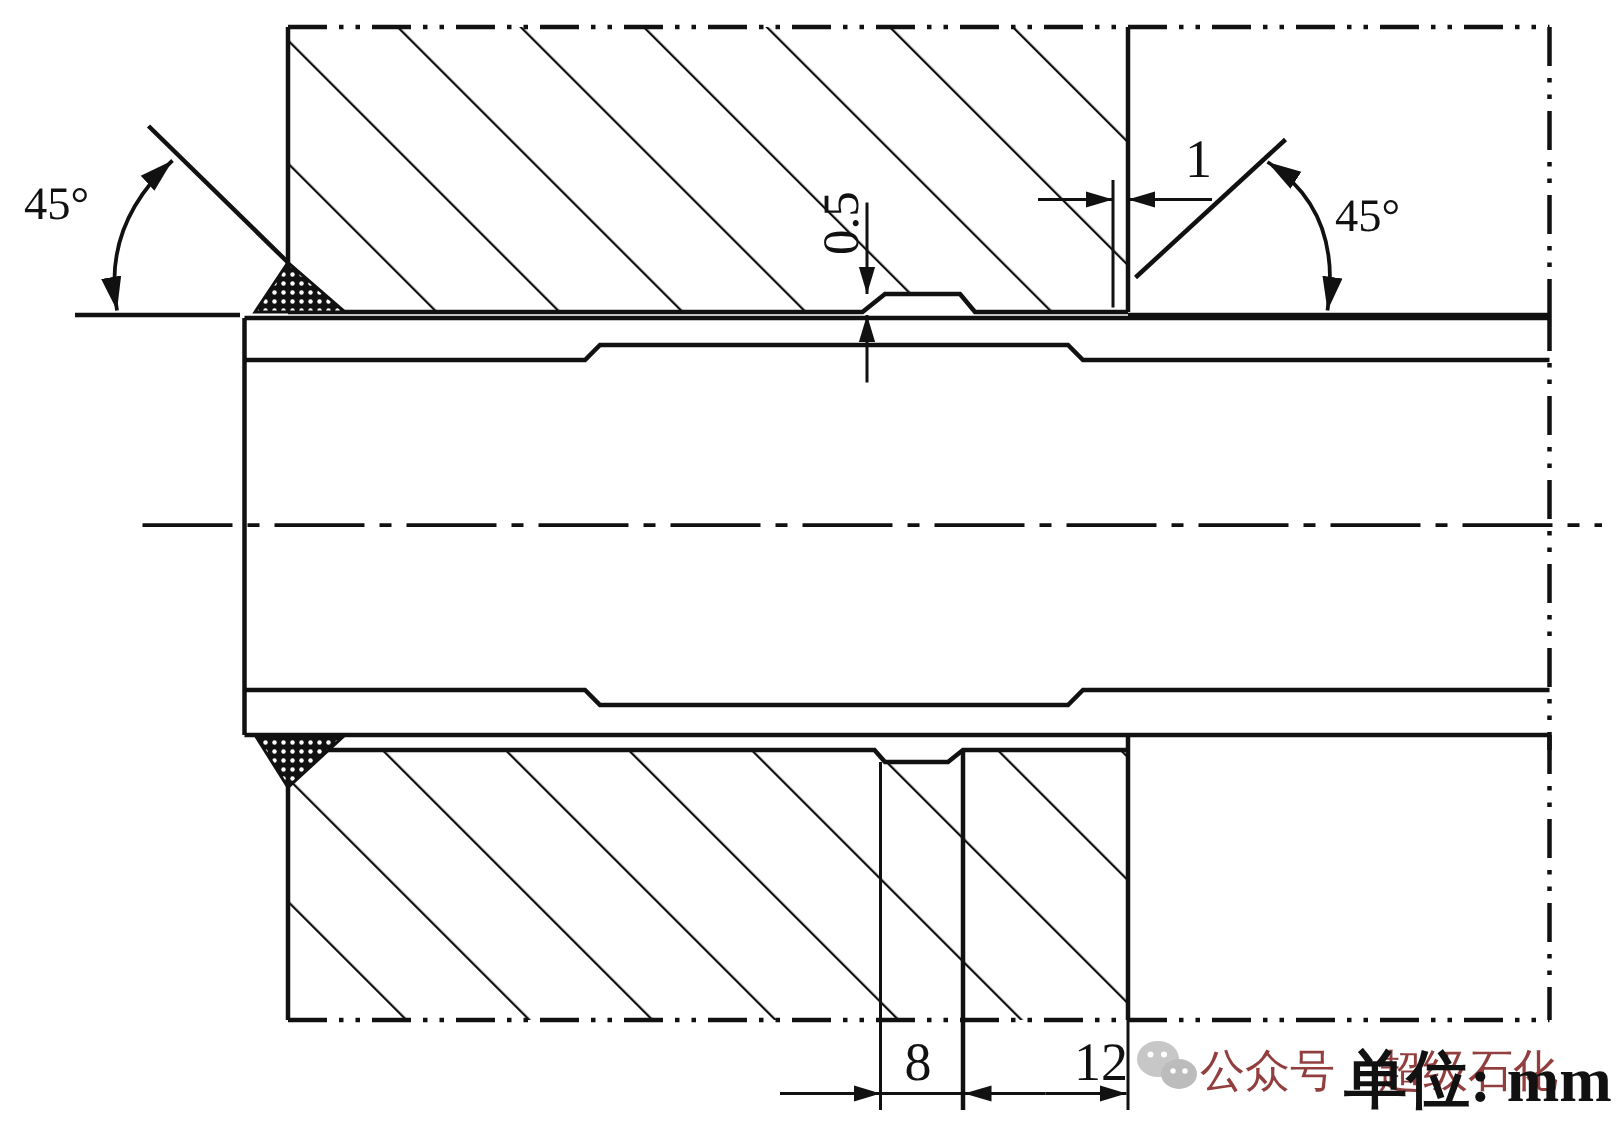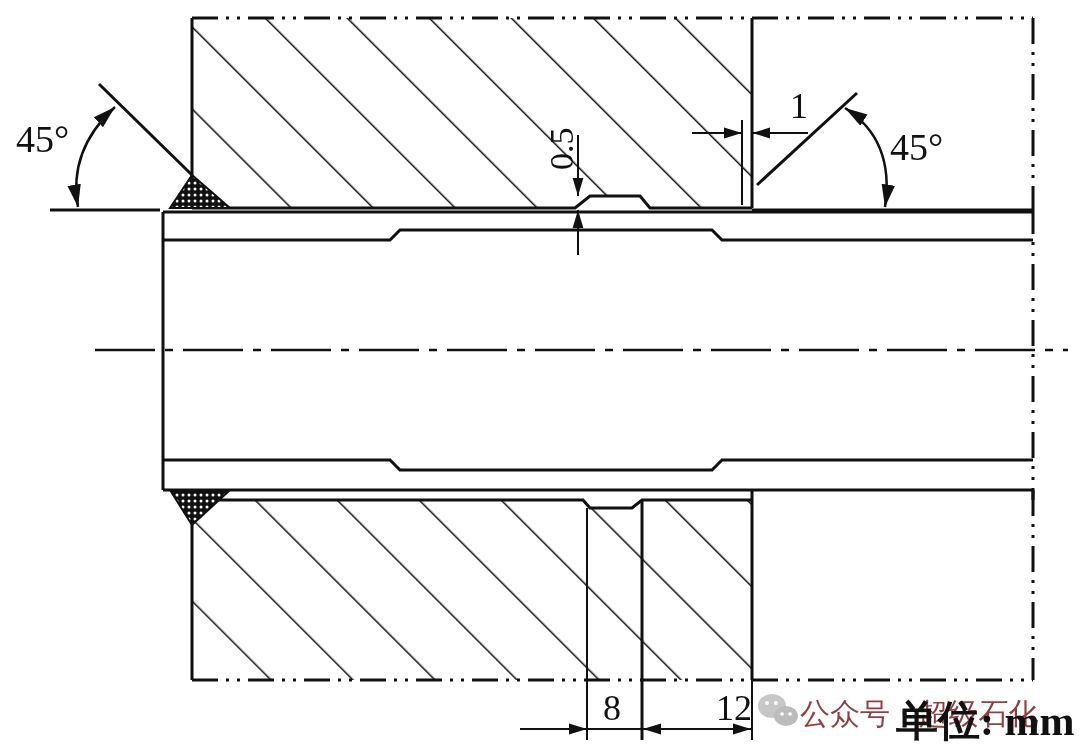--- a/index.html
+++ b/index.html
@@ -1,20 +1,20 @@
 <!DOCTYPE html>
 <html><head>
 <meta charset="utf-8">
 <style>
   html, body { margin: 0; padding: 0; background: #ffffff; }
   body { width: 1080px; height: 752px; overflow: hidden; position: relative;
          font-family: "Liberation Serif", "DejaVu Serif", serif; }
   #drawing { position: absolute; left: 0; top: 0; }
   .lbl { position: absolute; color: #111; font-family: "Liberation Serif", "DejaVu Serif", serif; line-height: 1; white-space: nowrap; }
-  .ang { font-size: 38px; }
+  .ang { font-size: 31px; }
   .dim { font-size: 36px; }
   .dim-rot { font-size: 34px; transform: rotate(-90deg); transform-origin: left top; }
   .unit { font-size: 42px; font-weight: bold; margin-left: 44px; }
   .wm { position: absolute; color: #7f1d1d; font-family: "DejaVu Sans", sans-serif; font-size: 30px; white-space: nowrap; opacity: 0.85; }
 </style>
 </head>
 <body>
 
 <svg id="drawing" width="1080" height="752" viewBox="0 0 1080 752" xmlns="http://www.w3.org/2000/svg">
   <defs>

